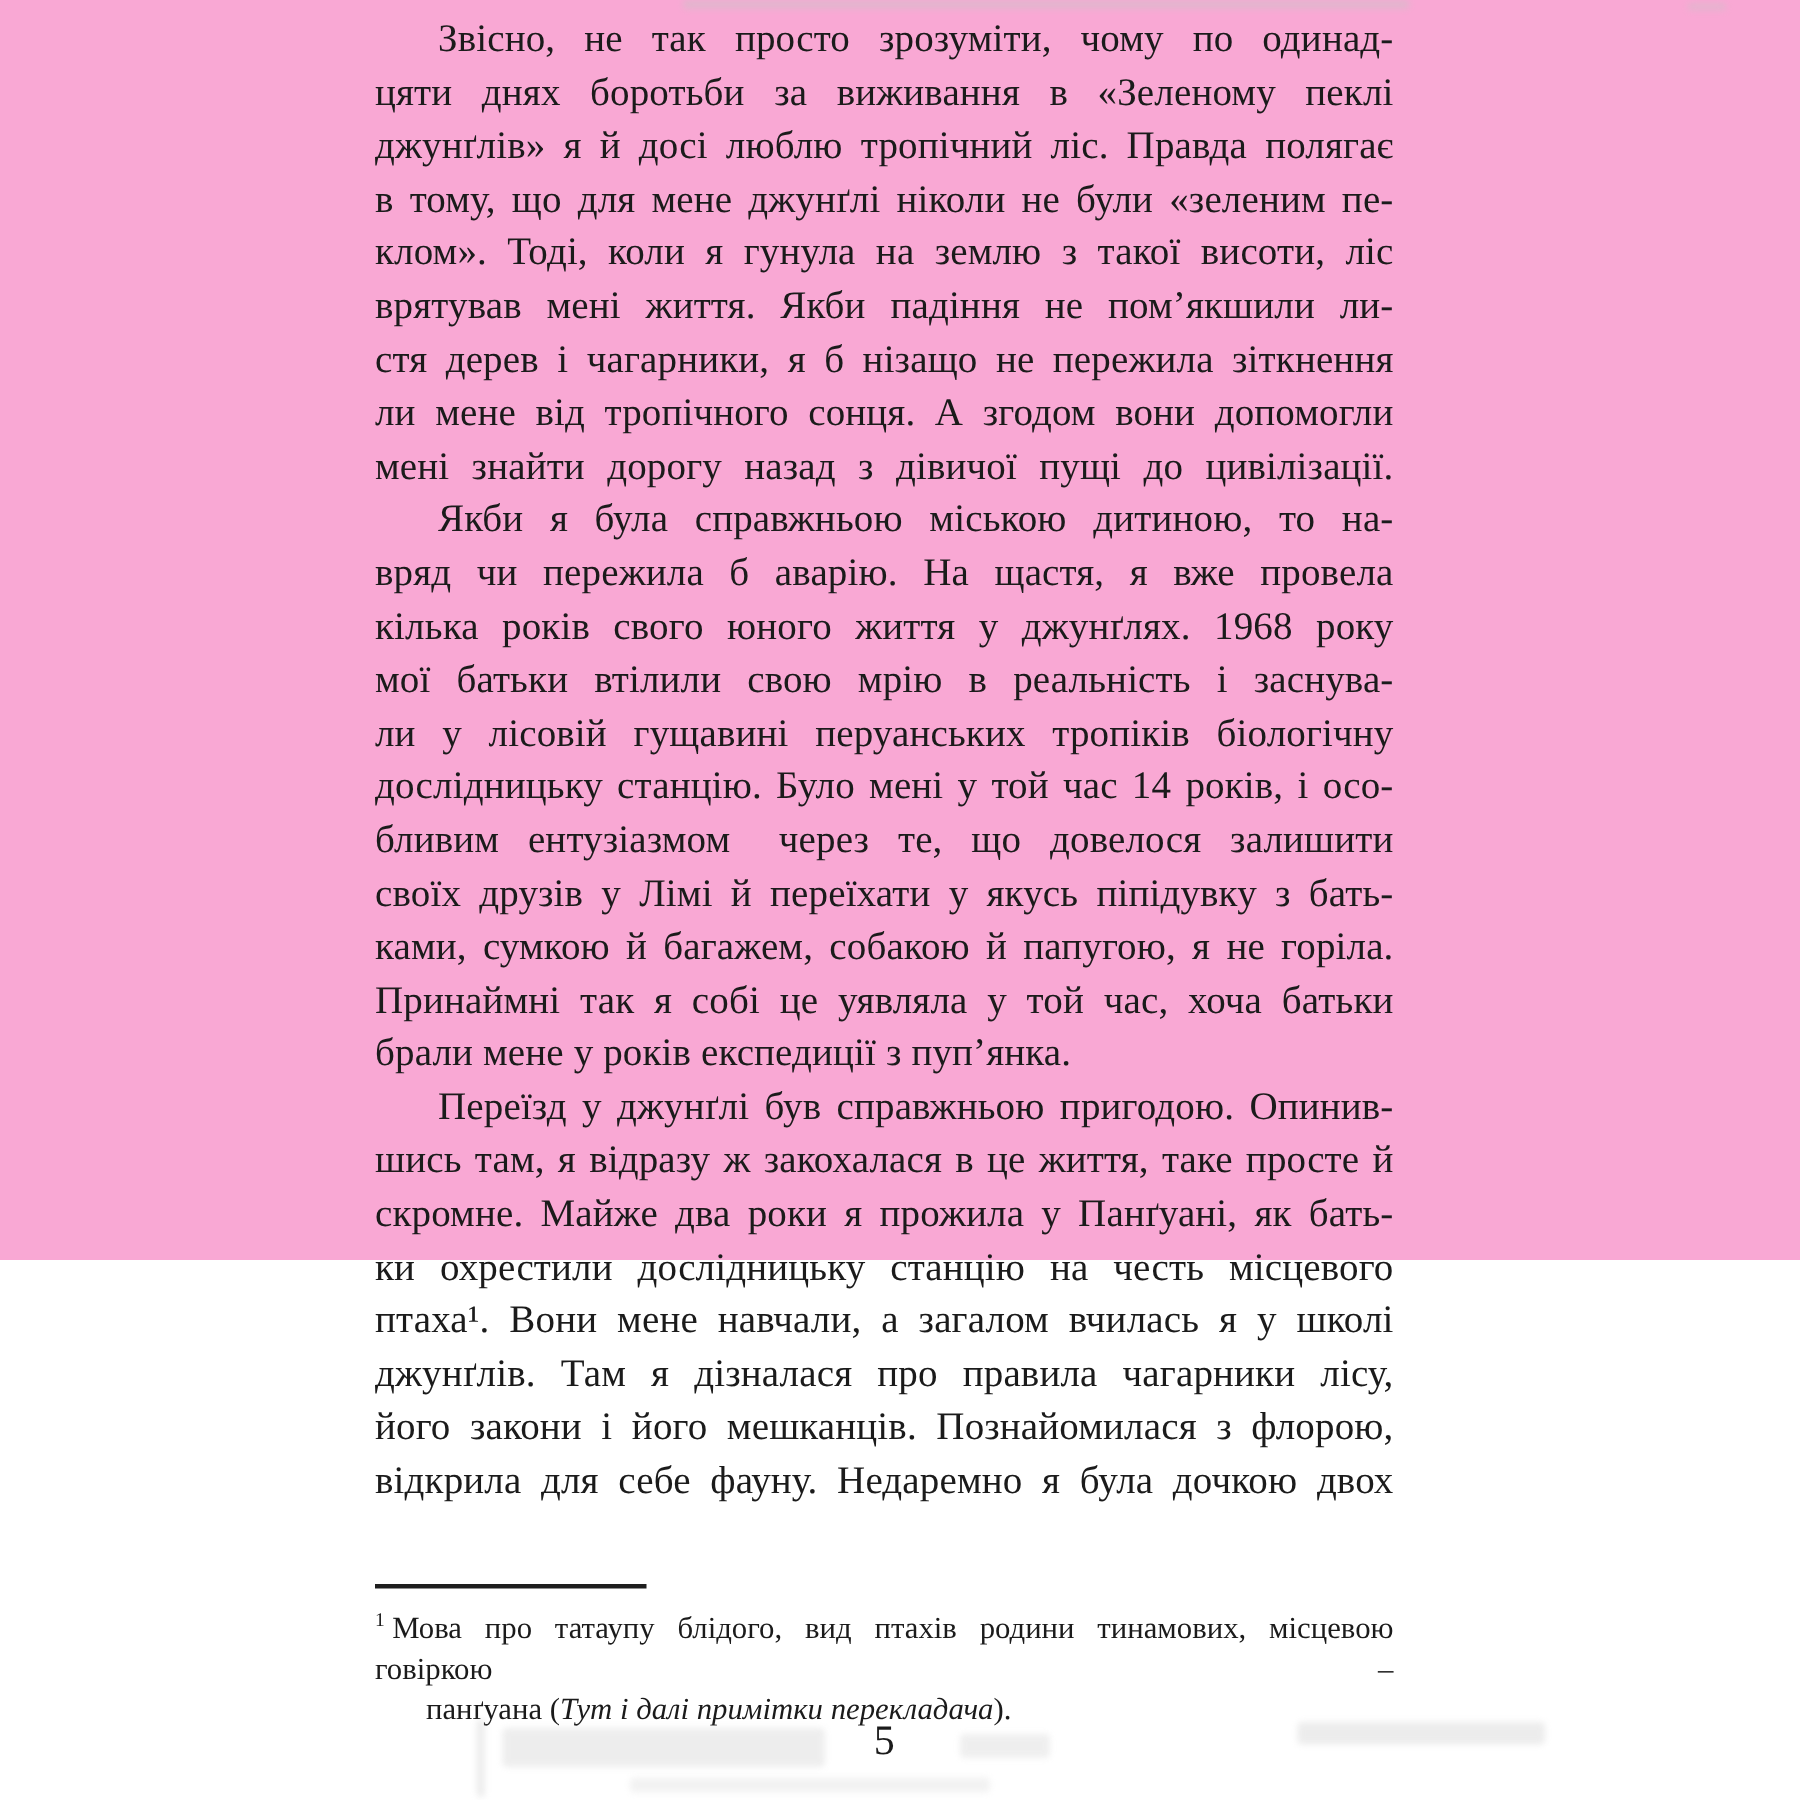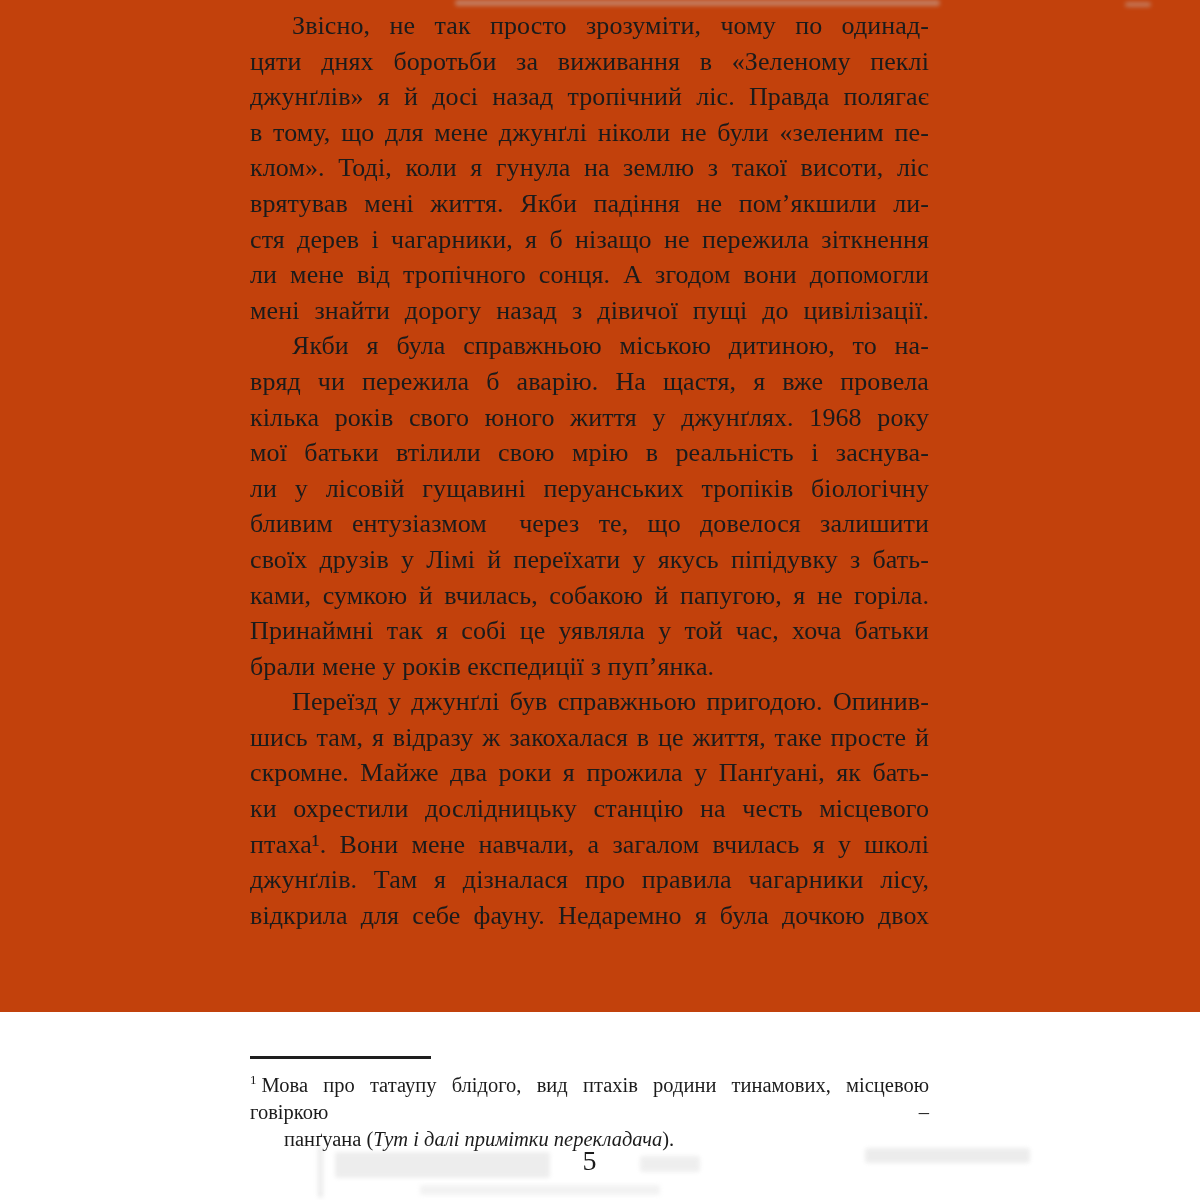--- a/index.html
+++ b/index.html
@@ -8,22 +8,22 @@
     width: 1200px;
     height: 1200px;
     background: #ffffff;
     overflow: hidden;
     font-family: "Liberation Serif", "DejaVu Serif", serif;
     color: #1b1b1b;
   }
   .page {
     position: relative;
     width: 1200px;
-    height: 1012px;
-    background: #c2410c;
+    height: 840px;
+    background: #f9a8d4;
   }
   .text-block {
     position: absolute;
     left: 250px;
     top: 8px;
     width: 679px;
   }
   .paragraph { margin: 0; padding: 0; }
   .line {
     font-size: 26px;
@@ -96,47 +96,49 @@
 
 <div class="page">
 
   <div class="artifact a-top"></div>
   <div class="artifact a-top2"></div>
 
   <div class="text-block">
       <div class="paragraph">
         <div class="line indent">Звісно, не так просто зрозуміти, чому по одинад-</div>
         <div class="line">цяти днях боротьби за виживання в «Зеленому пеклі</div>
-        <div class="line">джунґлів» я й досі назад тропічний ліс. Правда полягає</div>
+        <div class="line">джунґлів» я й досі люблю тропічний ліс. Правда полягає</div>
         <div class="line">в тому, що для мене джунґлі ніколи не були «зеленим пе-</div>
         <div class="line">клом». Тоді, коли я гунула на землю з такої висоти, ліс</div>
         <div class="line">врятував мені життя. Якби падіння не пом’якшили ли-</div>
         <div class="line">стя дерев і чагарники, я б нізащо не пережила зіткнення</div>
         <div class="line">ли мене від тропічного сонця. А згодом вони допомогли</div>
         <div class="line">мені знайти дорогу назад з дівичої пущі до цивілізації.</div>
       </div>
       <div class="paragraph">
         <div class="line indent">Якби я була справжньою міською дитиною, то на-</div>
         <div class="line">вряд чи пережила б аварію. На щастя, я вже провела</div>
         <div class="line">кілька років свого юного життя у джунґлях. 1968 року</div>
         <div class="line">мої батьки втілили свою мрію в реальність і заснува-</div>
         <div class="line">ли у лісовій гущавині перуанських тропіків біологічну</div>
+        <div class="line">дослідницьку станцію. Було мені у той час 14 років, і осо-</div>
         <div class="line">бливим ентузіазмом  через те, що довелося залишити</div>
         <div class="line">своїх друзів у Лімі й переїхати у якусь піпідувку з бать-</div>
-        <div class="line">ками, сумкою й вчилась, собакою й папугою, я не горіла.</div>
+        <div class="line">ками, сумкою й багажем, собакою й папугою, я не горіла.</div>
         <div class="line">Принаймні так я собі це уявляла у той час, хоча батьки</div>
         <div class="line left-last">брали мене у років експедиції з пуп’янка.</div>
       </div>
       <div class="paragraph">
         <div class="line indent">Переїзд у джунґлі був справжньою пригодою. Опинив-</div>
         <div class="line">шись там, я відразу ж закохалася в це життя, таке просте й</div>
         <div class="line">скромне. Майже два роки я прожила у Панґуані, як бать-</div>
         <div class="line">ки охрестили дослідницьку станцію на честь місцевого</div>
         <div class="line">птаха¹. Вони мене навчали, а загалом вчилась я у школі</div>
         <div class="line">джунґлів. Там я дізналася про правила чагарники лісу,</div>
+        <div class="line">його закони і його мешканців. Познайомилася з флорою,</div>
         <div class="line">відкрила для себе фауну. Недаремно я була дочкою двох</div>
       </div>
     </div>
 
   <div class="fn-rule"></div>
 
   <div class="footnote">
     <div class="fn-line"><sup>1</sup><span>Мова про татаупу блідого, вид птахів родини тинамових, місцевою говіркою –</span></div>
     <div class="fn-line cont"><span>панґуана (</span><i>Тут і далі примітки перекладача</i><span>).</span></div>
   </div>

